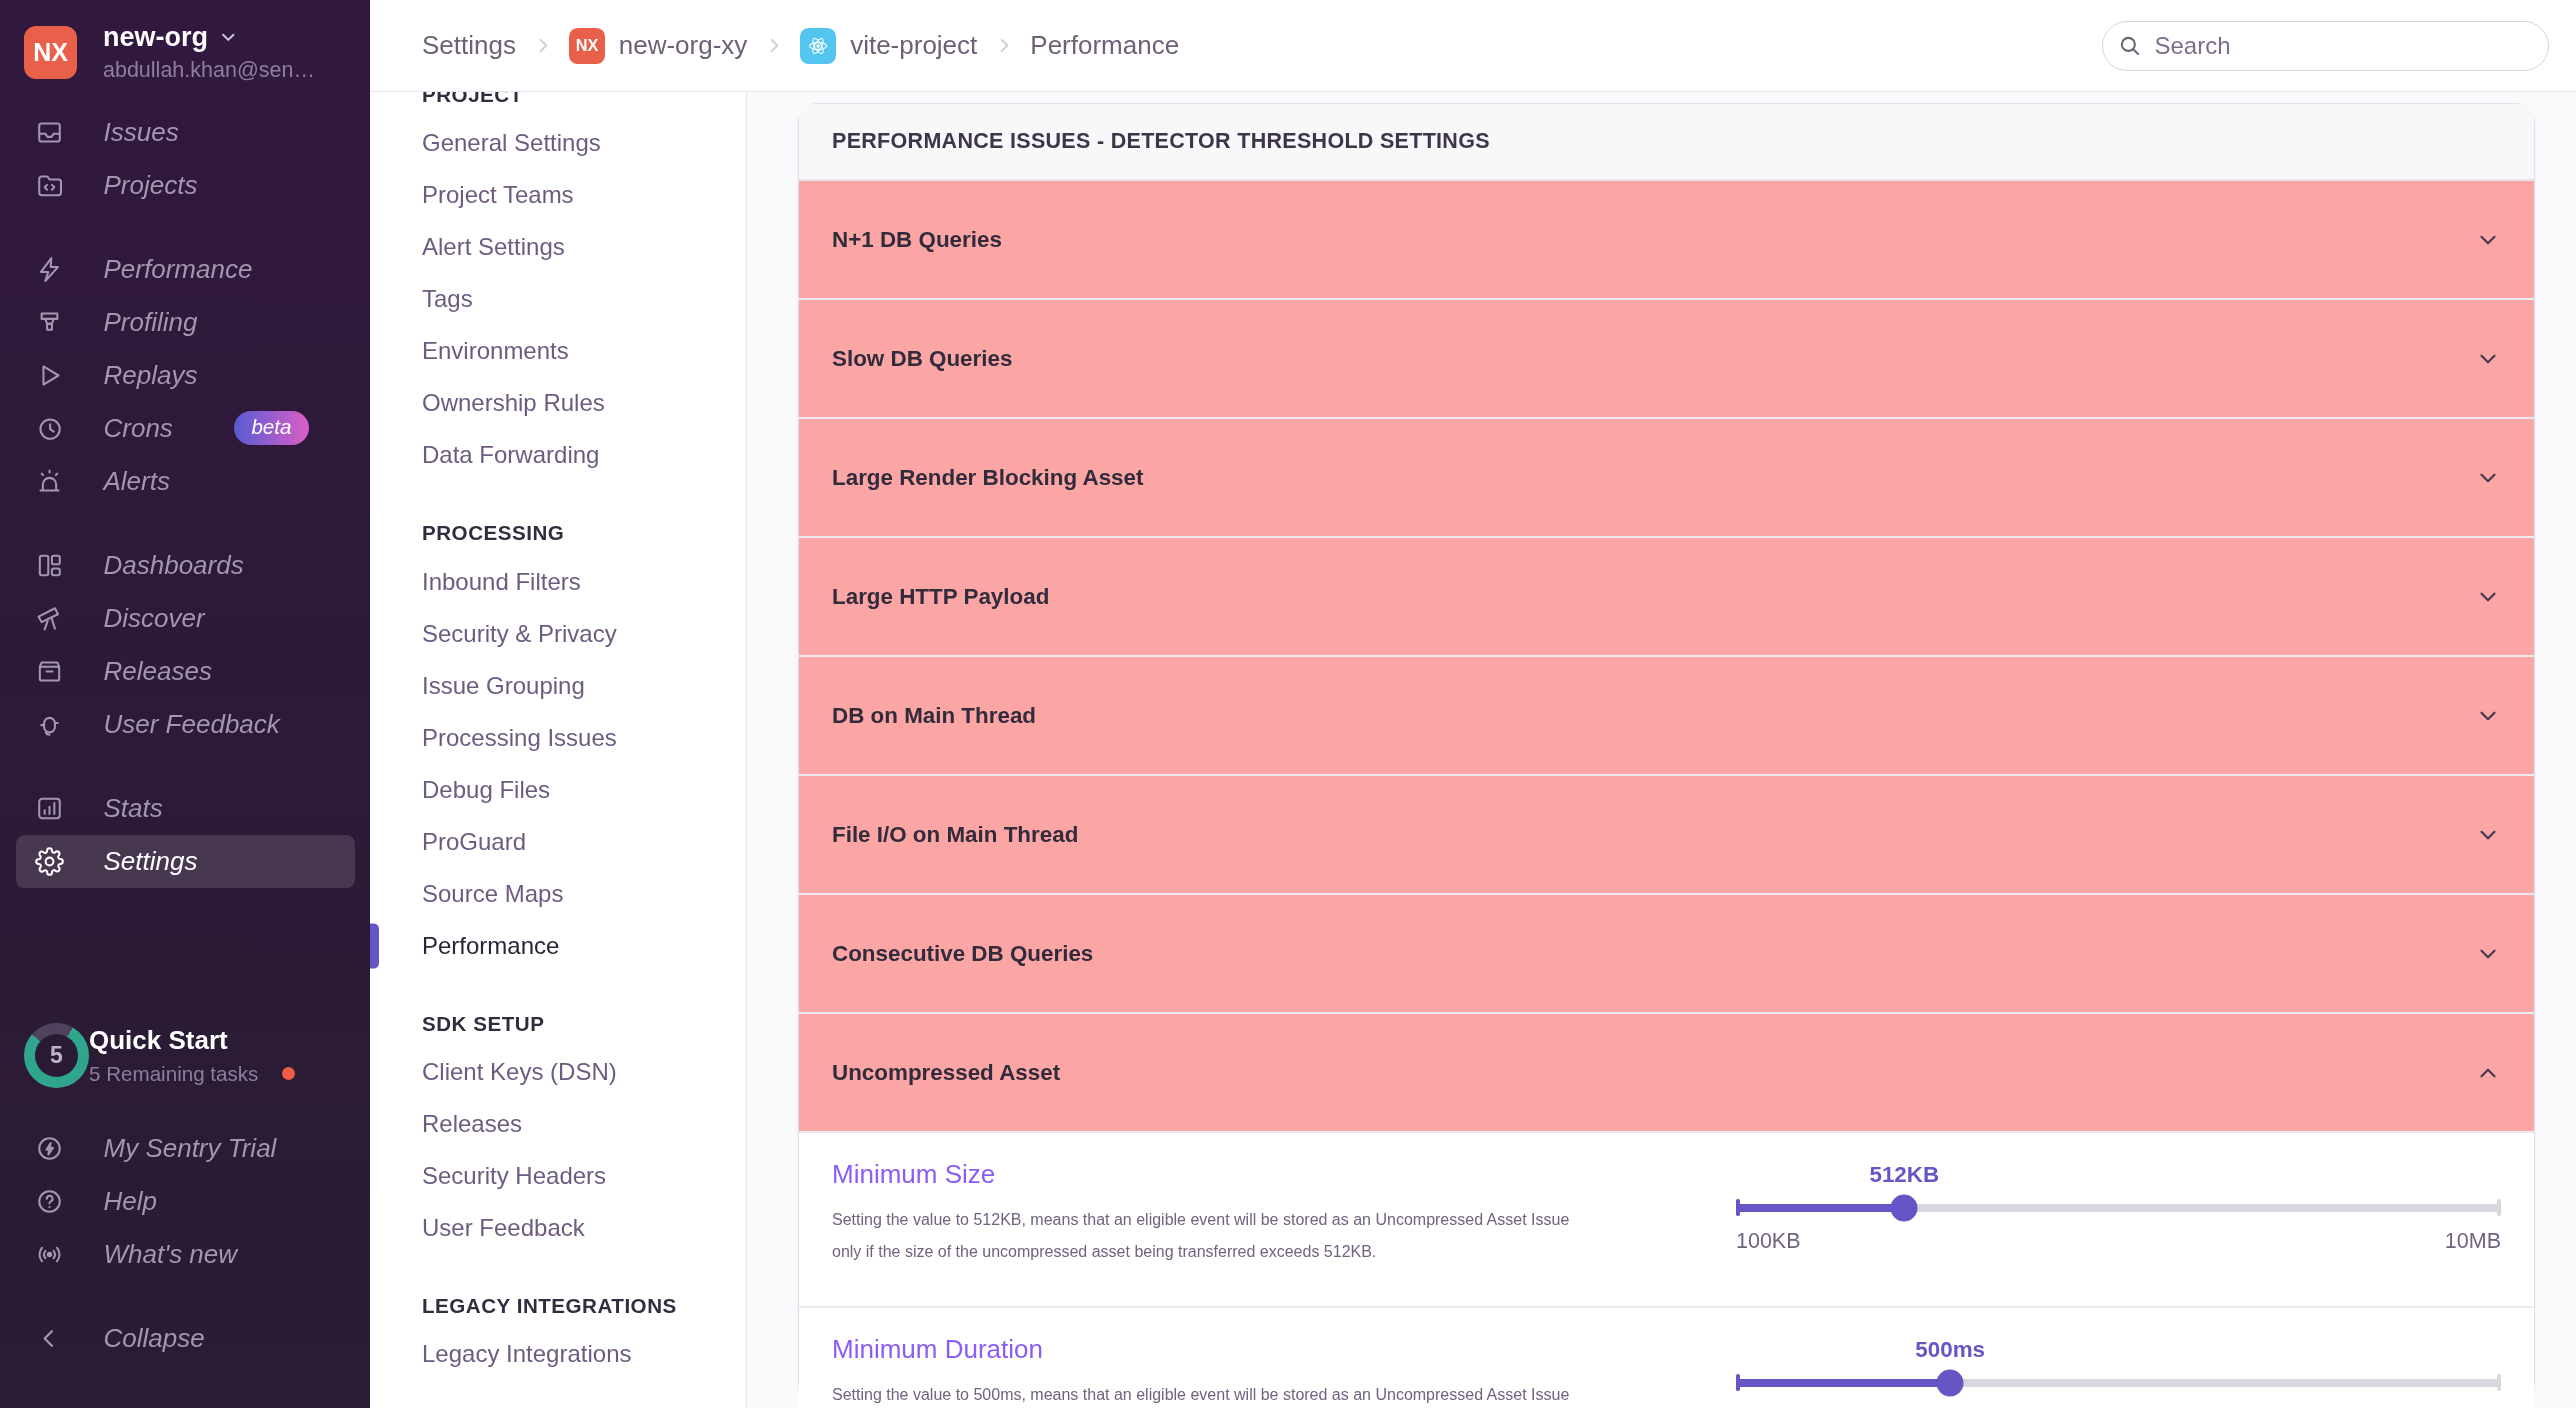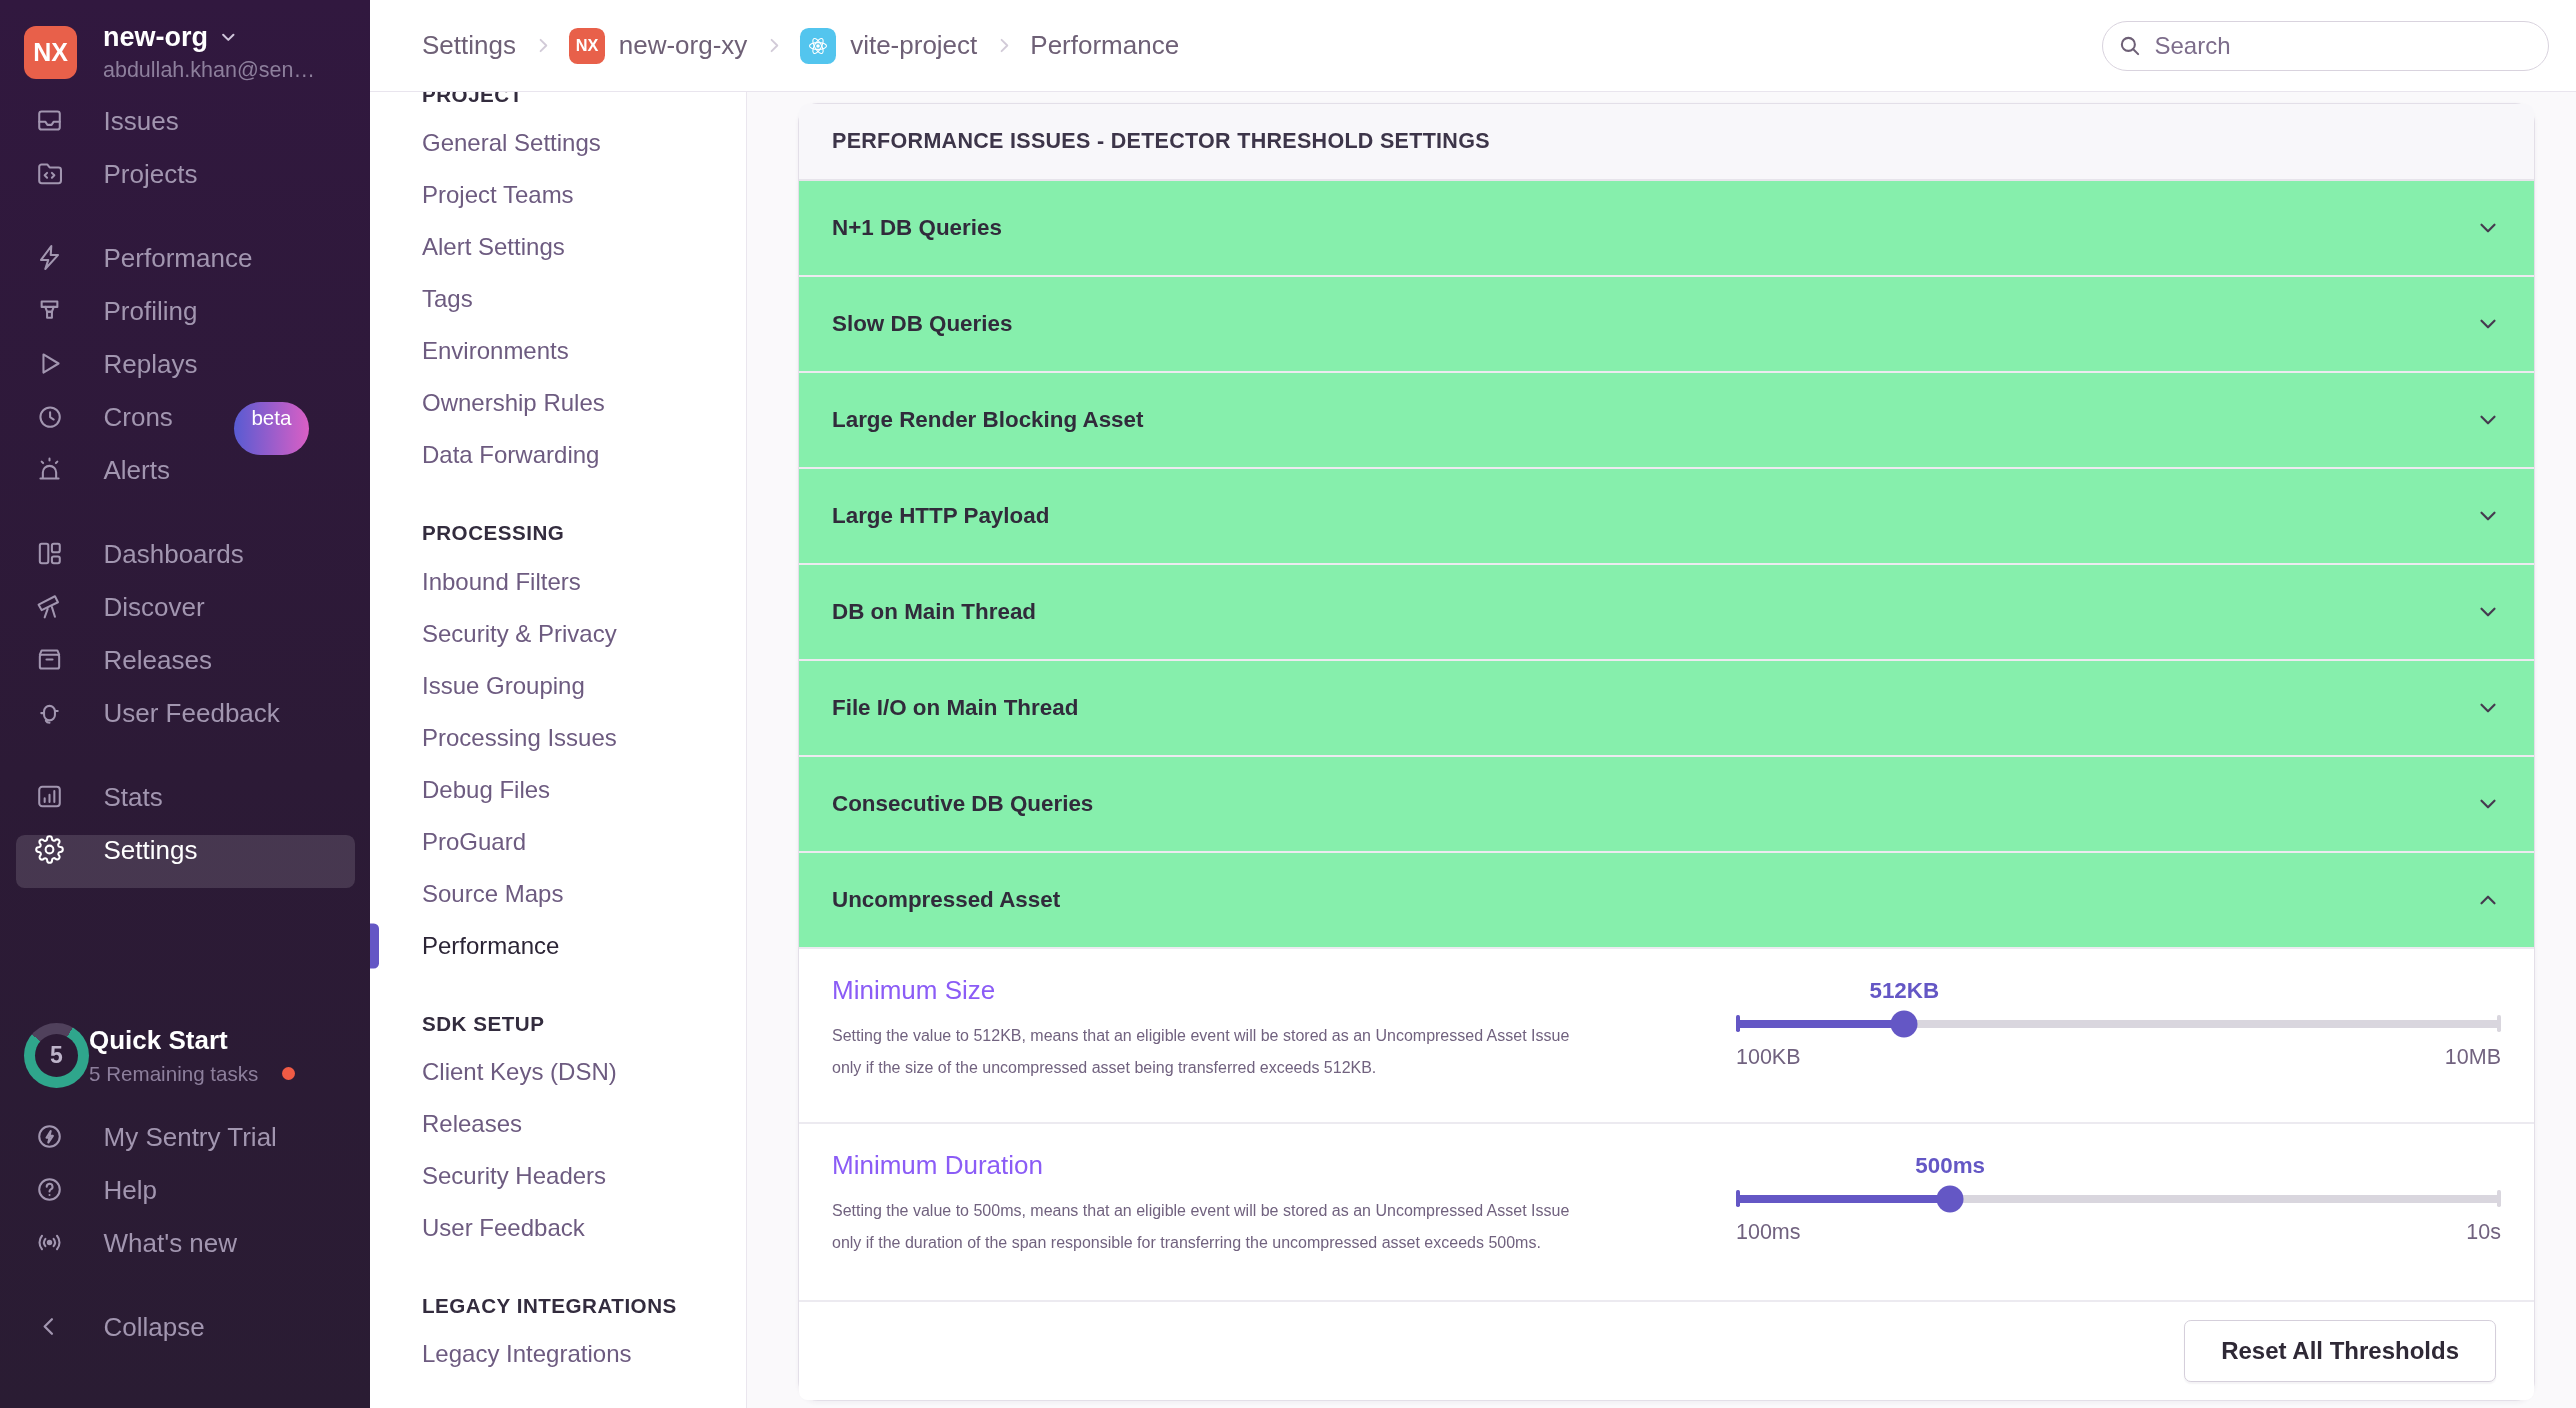--- a/index.html
+++ b/index.html
@@ -24,22 +24,22 @@
   }
   .org-meta { margin-left:26px; min-width:0; }
   .org-name-row { display:flex; align-items:center; gap:10.3px; }
   .org-name { color:#fff; font-size:27px; font-weight:700; }
   .org-email {
     margin-top:5.2px; color:#8d7f9c; font-size:21.5px; max-width:241px;
     white-space:nowrap; overflow:hidden; text-overflow:ellipsis;
   }
   .nav-group { margin-bottom:31px; }
   .sb-item {
-    display:flex; height:53px; margin:0 15.5px; padding:0 12px 0 19px;
-    border-radius:8.6px; color:#a296b0; font-size:26px; cursor:pointer;
+    display:flex; align-items:center; height:53px; margin:0 15.5px; padding:0 12px 0 19px;
+    border-radius:8.6px; color:#a296b0; font-size:26px; cursor:pointer;font-style:italic;
   }
   .sb-item .sb-icon { width:29px; height:29px; margin-right:40px; flex:none; }
   .sb-item.active { background:rgba(255,255,255,.13); color:#fff; }
   .sb-badge {
     margin-left:auto; margin-right:34px; padding:4.3px 17px 6px; border-radius:859px;
     background:linear-gradient(90deg,#585bd2,#da5fc5); color:#fff; font-size:20.6px;
   }
   .sb-spacer { flex:1; }
   .quickstart { display:flex; align-items:center; padding:0 20.6px 0 24px; cursor:pointer; }
   .qs-ring {
@@ -109,22 +109,22 @@
     background:#fff; border:1.7px solid #e3dfe8; border-radius:20px;
     box-shadow:0 1.7px 4.3px rgba(60,40,80,.05);
     display:flex; flex-direction:column;
   }
   .card-h {
     height:77px; flex:none; background:#f8f7fa; border-bottom:2.6px solid #e7e4eb;
     border-radius:8.6px 8.6px 0 0; display:flex; align-items:center; padding:0 33px;
     font-size:21.5px; font-weight:700; color:#3d3549; letter-spacing:0.3px;
   }
   .det-row {
-    height:96px; flex:none; border-bottom:2.6px solid #eceaf0;
-    display:flex; align-items:center; padding:0 33px; cursor:pointer; background:#86efac;
+    height:119px; flex:none; border-bottom:2.6px solid #eceaf0;
+    display:flex; align-items:center; padding:0 33px; cursor:pointer; background:#fca5a5;
   }
   .det-label { font-size:22.4px; font-weight:700; color:#312b3b; }
   .det-chevron { margin-left:auto; }
   .field-row {
     flex:none; border-bottom:2.6px solid #eceaf0; background:#fff;
     display:flex; padding:26px 33px 0 33px;
   }
   .field-row.size { height:175px; }
   .field-row.duration { height:178px; }
   .f-left { width:791px; }

